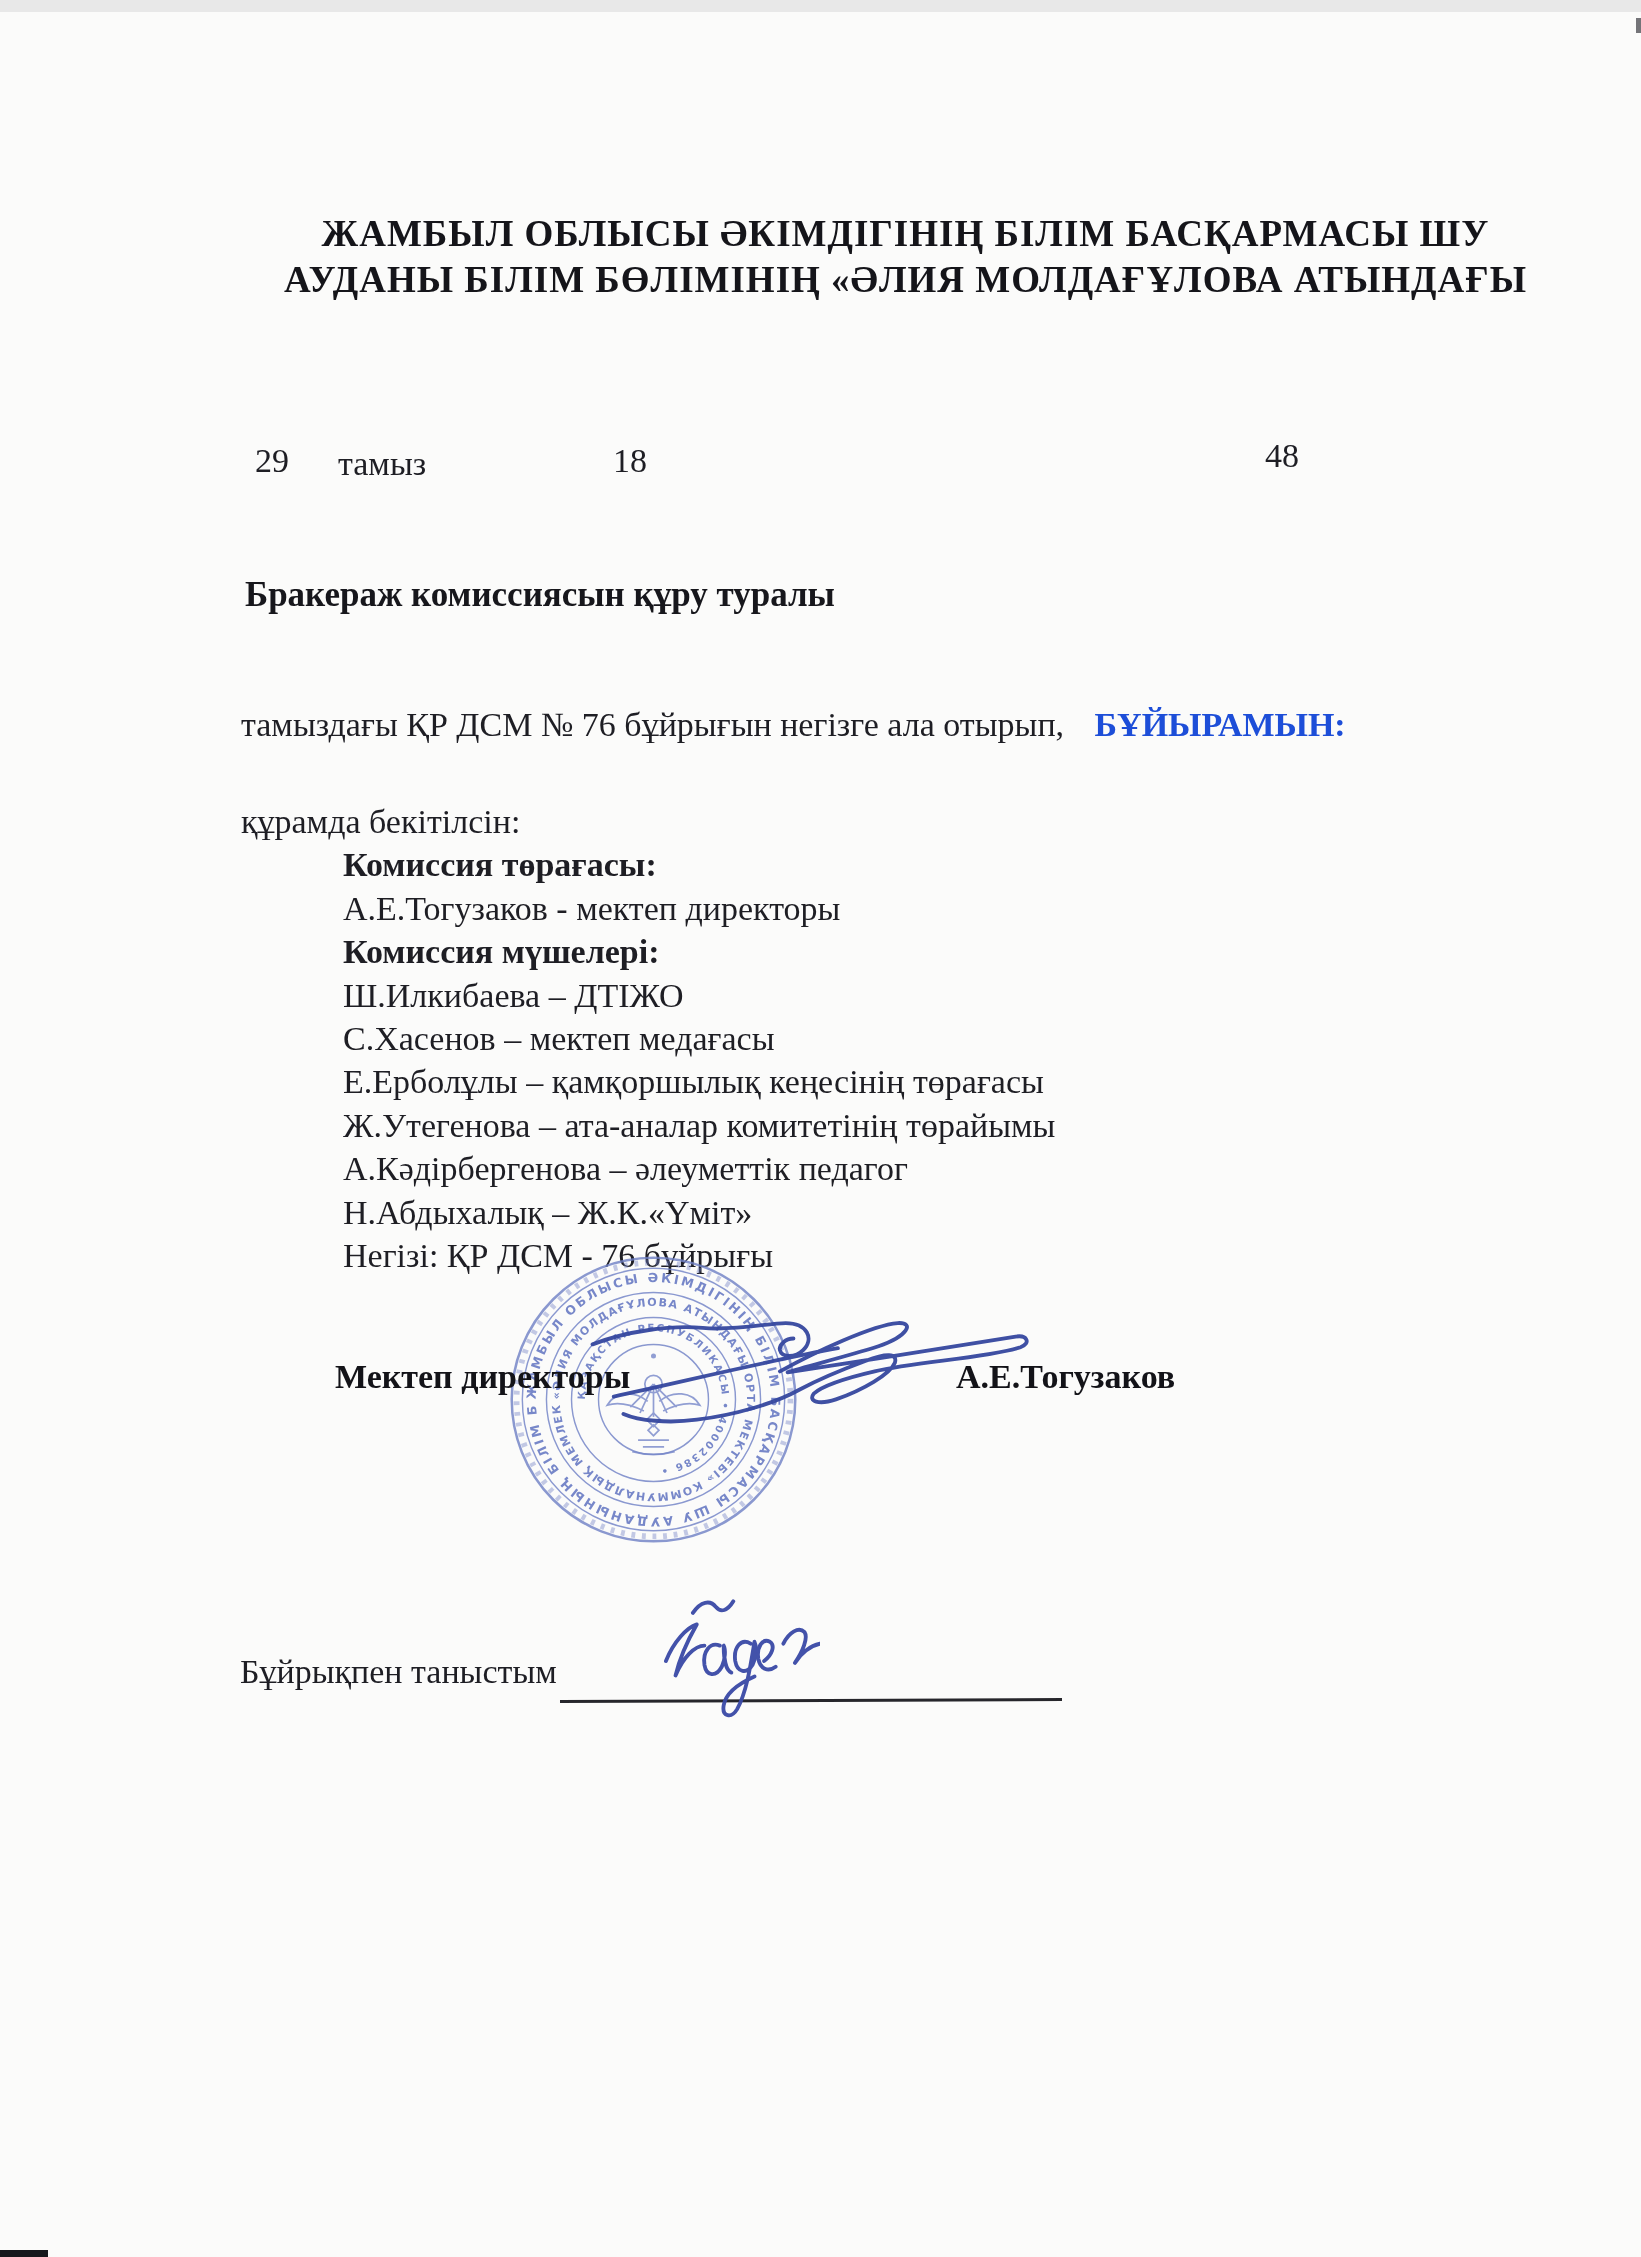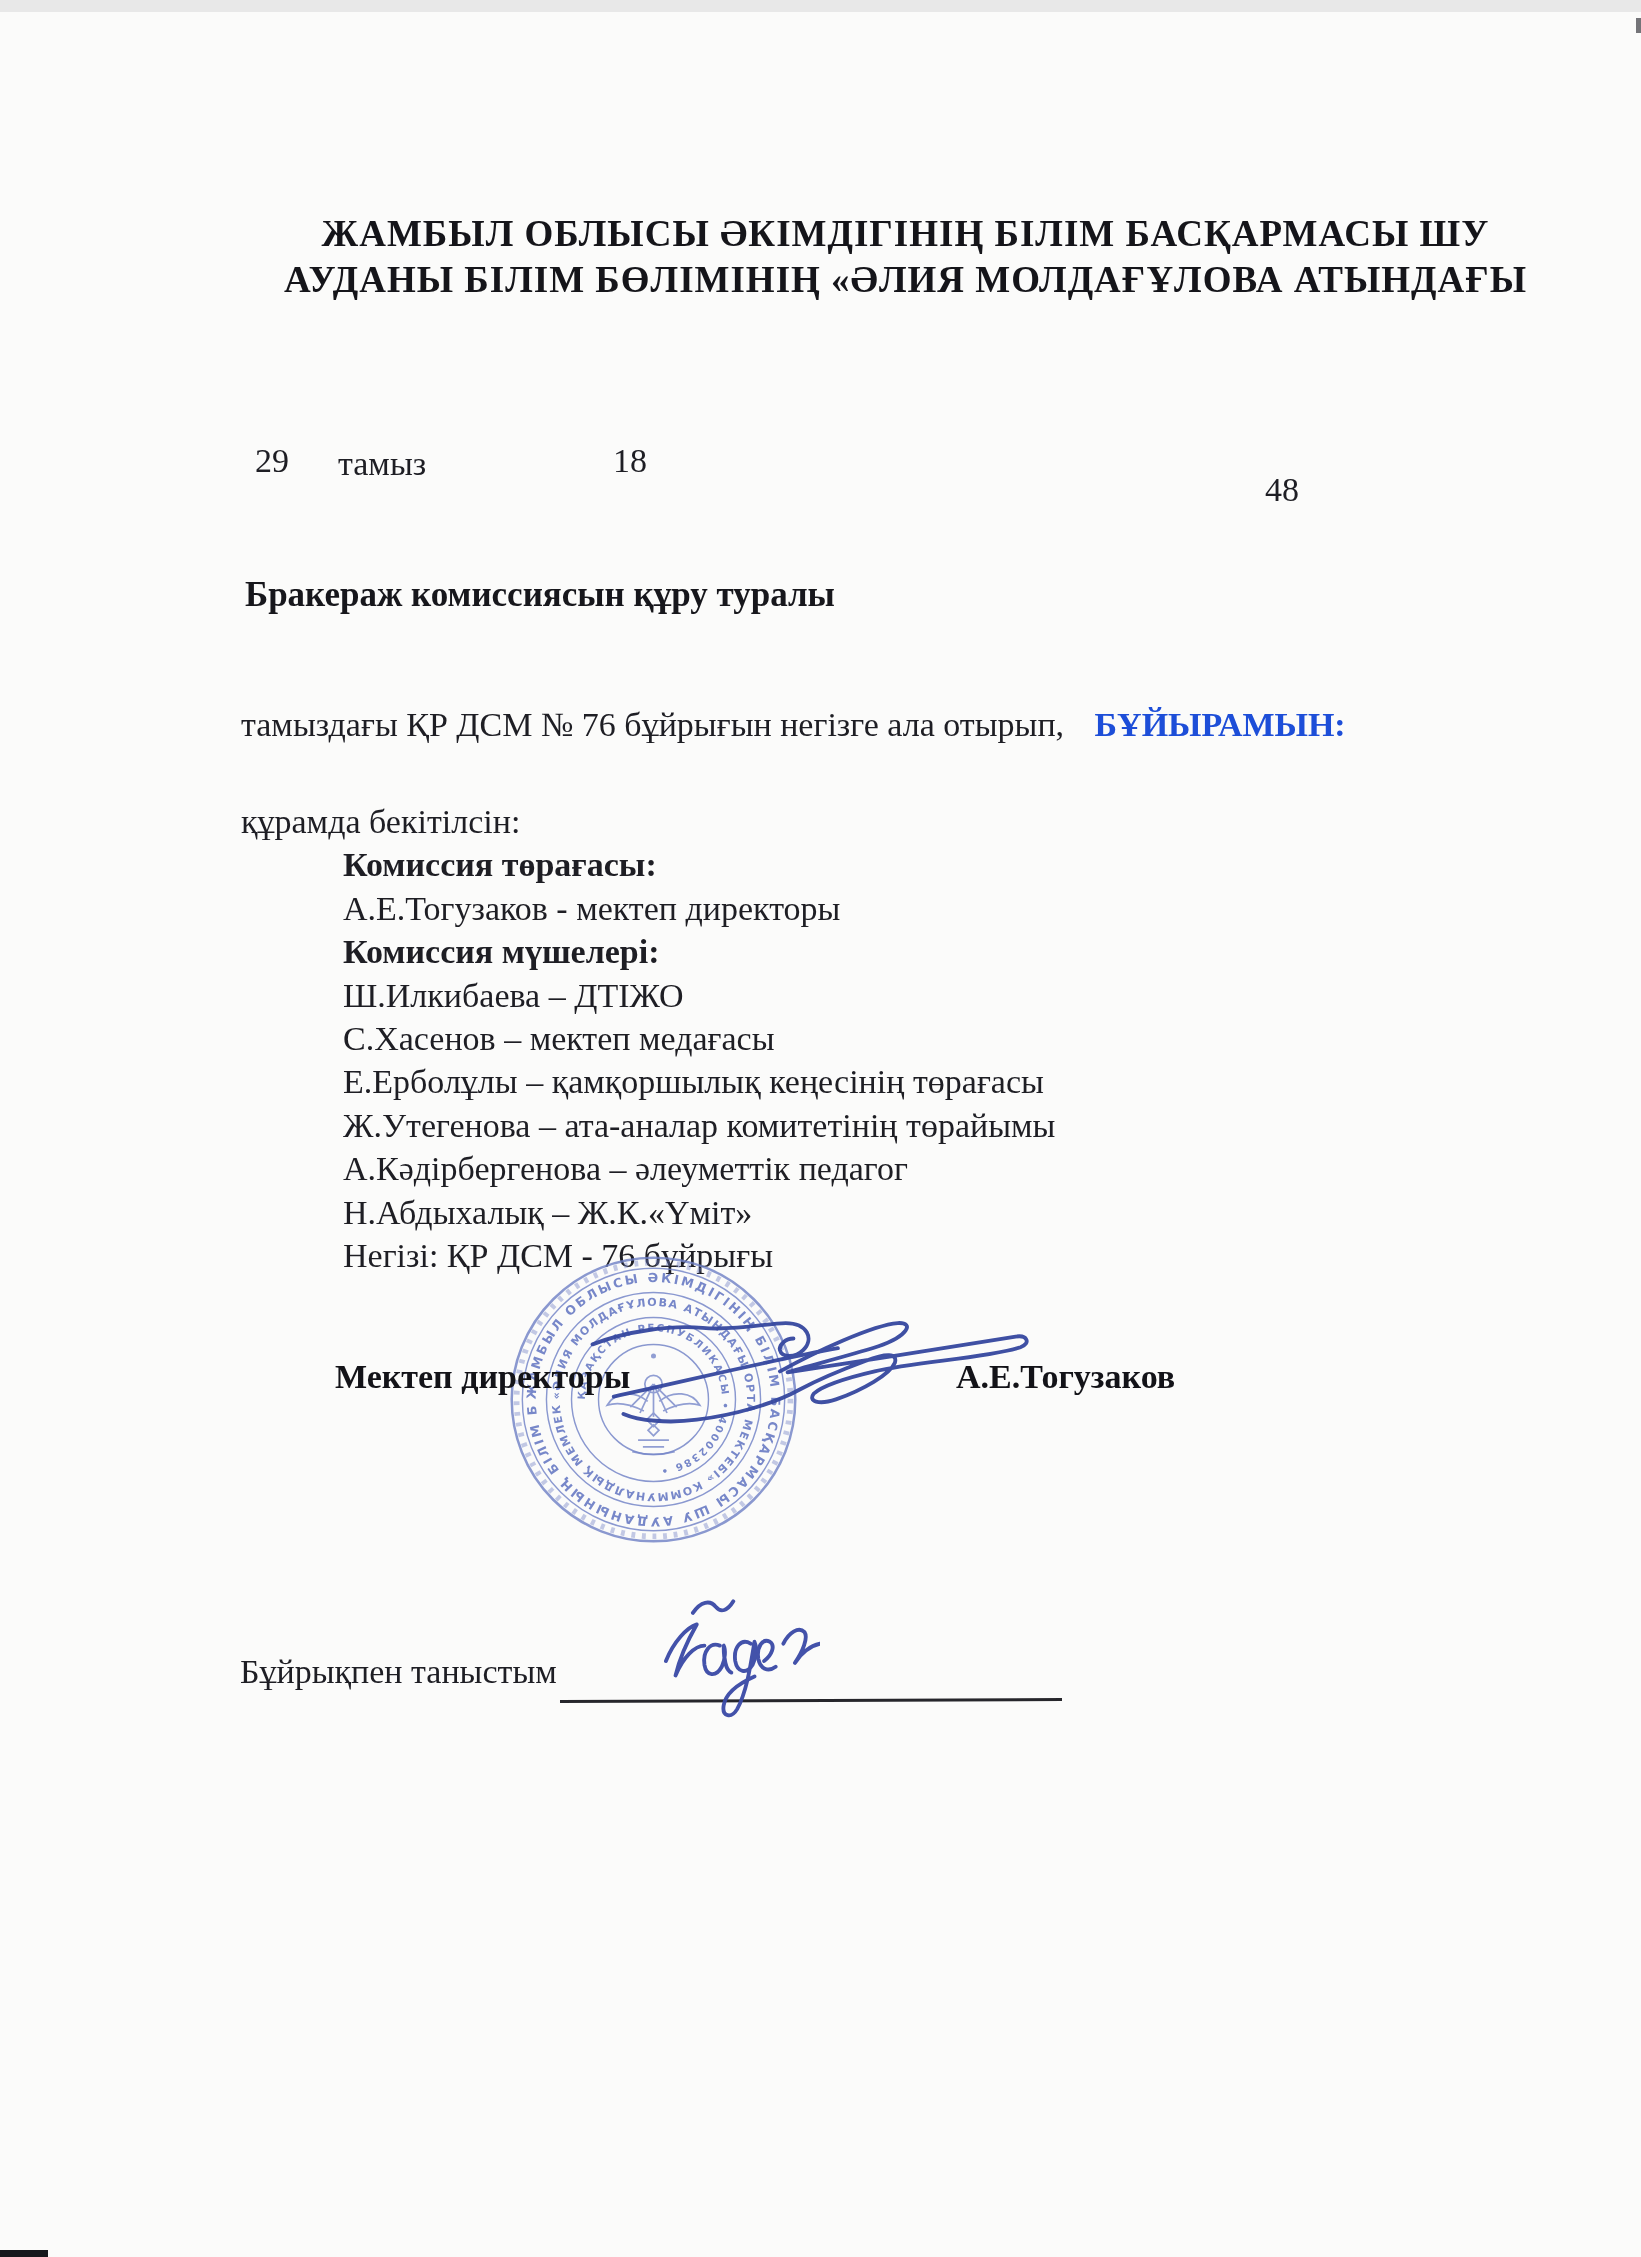--- a/index.html
+++ b/index.html
@@ -55,21 +55,21 @@
 <div class="page">
 
   <div class="abs header-block">
     <div>ЖАМБЫЛ ОБЛЫСЫ ӘКІМДІГІНІҢ БІЛІМ БАСҚАРМАСЫ ШУ</div>
     <div>АУДАНЫ БІЛІМ БӨЛІМІНІҢ «ӘЛИЯ МОЛДАҒҰЛОВА АТЫНДАҒЫ</div>
   </div>
 
   <div class="abs t" style="left:255px;top:429px;">29</div>
   <div class="abs t" style="left:338px;top:432px;">тамыз</div>
   <div class="abs t" style="left:613px;top:429px;">18</div>
-  <div class="abs t" style="left:1265px;top:458px;">48</div>
+  <div class="abs t" style="left:1265px;top:424px;">48</div>
 
   <div class="abs b" style="left:245px;top:562px;font-size:35px;color:#17171c;">Бракераж комиссиясын  құру туралы</div>
 
 
   <div class="abs t" style="left:241px;top:693px;white-space:nowrap;">
     <span>тамыздағы ҚР ДСМ № 76 бұйрығын негізге ала отырып,</span>
     <span style="display:inline-block;width:13.5px;"></span>
     <span class="b" style="color:#1d4ed8;">БҰЙЫРАМЫН:</span>
   </div>
 

